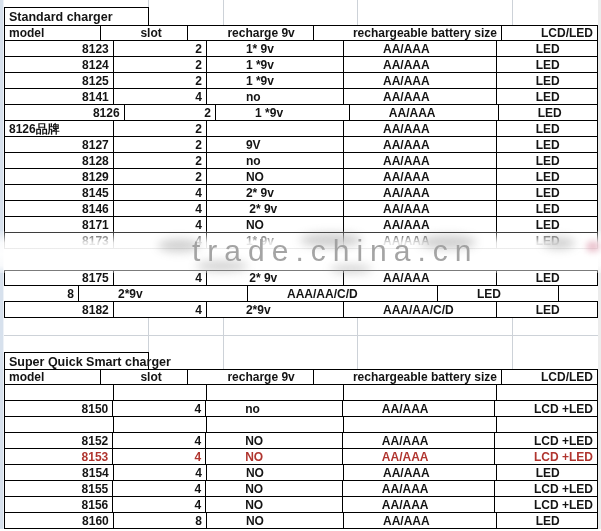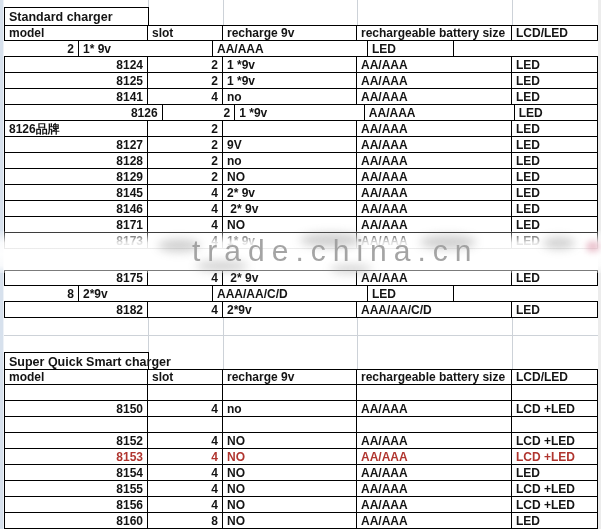--- a/index.html
+++ b/index.html
@@ -1,21 +1,21 @@
 <!DOCTYPE html>
 <html><head>
 <meta charset="utf-8">
 <style>
   html,body{margin:0;padding:0;background:#fff;}
   #screen{position:relative;width:601px;height:531px;background:#ffffff;overflow:hidden;
           font-family:"Liberation Sans",sans-serif;font-weight:bold;font-size:12px;color:#141414;padding-left:36px;}
   .left-sliver{position:absolute;left:0;top:0;width:4px;height:531px;background:#d7e1ed;border-right:1px solid #eef2f7;box-sizing:border-box;}
   .right-sliver{position:absolute;left:598px;top:0;width:3px;height:531px;background:#ececec;}
   .sect{position:absolute;left:4px;width:594px;z-index:1;}
-  .row{display:flex;height:16px;box-sizing:border-box;border-bottom:1px solid #000;background:transparent;}
+  .row{display:flex;height:16px;box-sizing:border-box;border-bottom:1px solid #000;background:transparent;gap:35px;}
   .row.bt{border-top:1px solid #000;}
   .spacer-row{height:21px;border:none;}
   .cell{box-sizing:border-box;height:100%;border-right:1px solid #000;padding:0 4px;
         display:flex;align-items:center;white-space:pre;overflow:visible;line-height:14px;}
   .cell.first{border-left:1px solid #000;}
   .cell.r{justify-content:flex-end;}
   .row.red .cell{color:#b0352f;}
   .title-row{position:relative;height:18px;}
   .title-row.h17{height:17px;}
   .title-box{box-sizing:border-box;width:145px;height:100%;border:1px solid #000;border-bottom:none;
@@ -62,20 +62,21 @@
     </div>
 
   <div class="row bt">
         <div class="cell first" style="width: 144px;">model</div>
         <div class="cell" style="width: 75px;">slot</div>
         <div class="cell" style="width: 134px;">recharge 9v</div>
         <div class="cell" style="width: 155px;">rechargeable battery size</div>
         <div class="cell" style="width: 86px;">LCD/LED</div>
       </div>
       <div class="row">
+        <div class="cell first r" style="width: 144px;">8123</div>
         <div class="cell r" style="width: 75px;">2</div>
         <div class="cell" style="width: 134px;">1* 9v</div>
         <div class="cell" style="width: 155px;">AA/AAA</div>
         <div class="cell" style="width: 86px;">LED</div>
       </div>
       <div class="row">
         <div class="cell first r" style="width: 144px;">8124</div>
         <div class="cell r" style="width: 75px;">2</div>
         <div class="cell" style="width: 134px;">1 *9v</div>
         <div class="cell" style="width: 155px;">AA/AAA</div>

